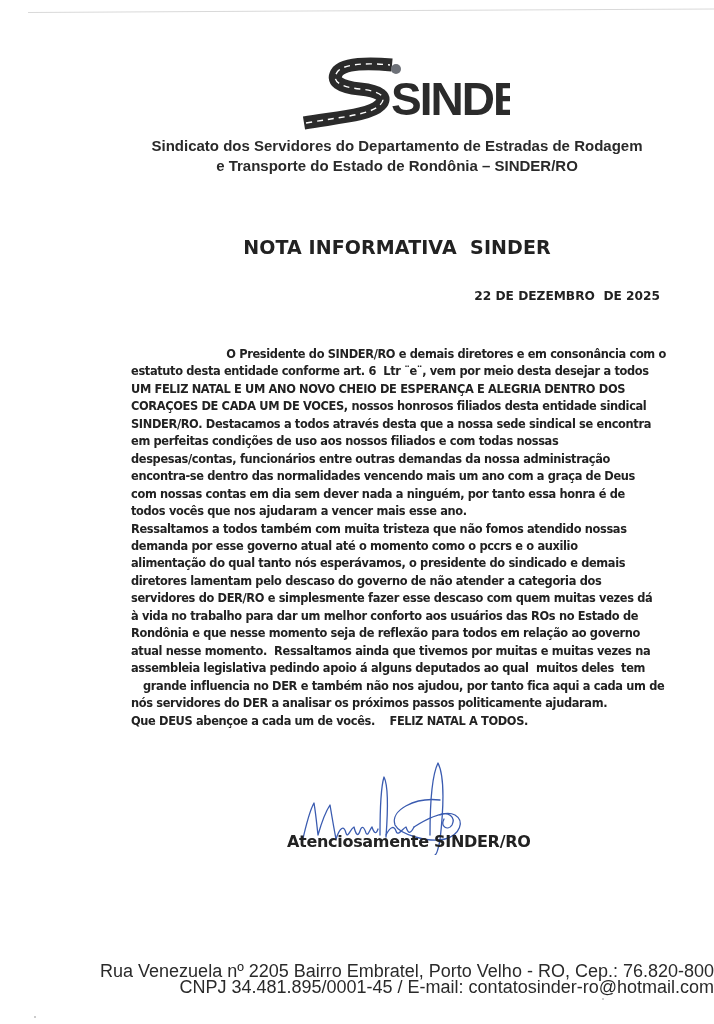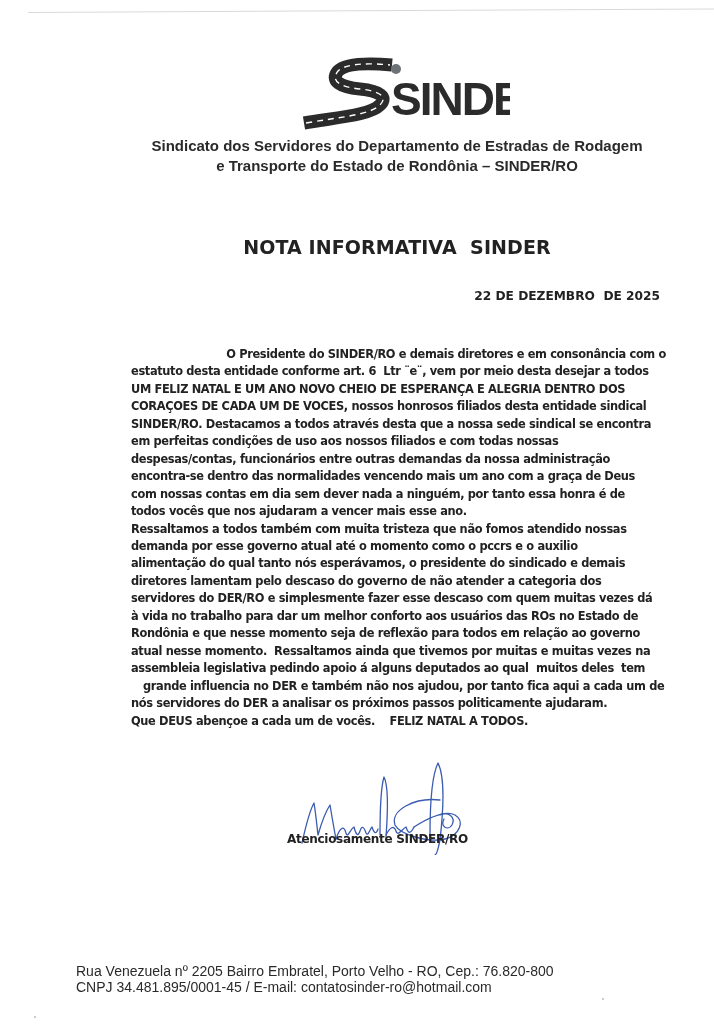--- a/index.html
+++ b/index.html
@@ -37,26 +37,26 @@
     line-height: 17.45px; color: #222;
   }
   .body-text .line { white-space: nowrap; letter-spacing: -0.35px; }
   .body-text .indent { padding-left: 33px; }
   .signature-area {
     position: absolute; left: 280px; top: 755px; width: 230px; height: 100px;
   }
   .signature-area svg { position: absolute; left: 0; top: 0; width: 230px; height: 100px; }
   .closing {
     position: absolute; left: 287px; top: 832px;
-    font-family: "DejaVu Sans", sans-serif; font-weight: bold; font-size: 12px; color: #222;
+    font-family: "DejaVu Sans", sans-serif; font-weight: bold; font-size: 16px; color: #222;
     letter-spacing: -0.3px;
   }
   .footer {
-    position: absolute; left: 0; top: 964px; width: 714px; text-align: left;
-    font-family: "Liberation Sans", sans-serif; font-size: 14px; line-height: 15.5px; color: #2a2a2a;
+    position: absolute; left: 0; top: 964px; width: 714px; text-align: right;
+    font-family: "Liberation Sans", sans-serif; font-size: 18px; line-height: 15.5px; color: #2a2a2a;
   }
   .footer div { padding-left: 76px; }
   .speck { position: absolute; width: 2px; height: 2px; background: #bbb; border-radius: 1px; }
 </style>
 </head>
 <body>
 
 <div class="top-rule"></div>
 
 <div class="logo">

